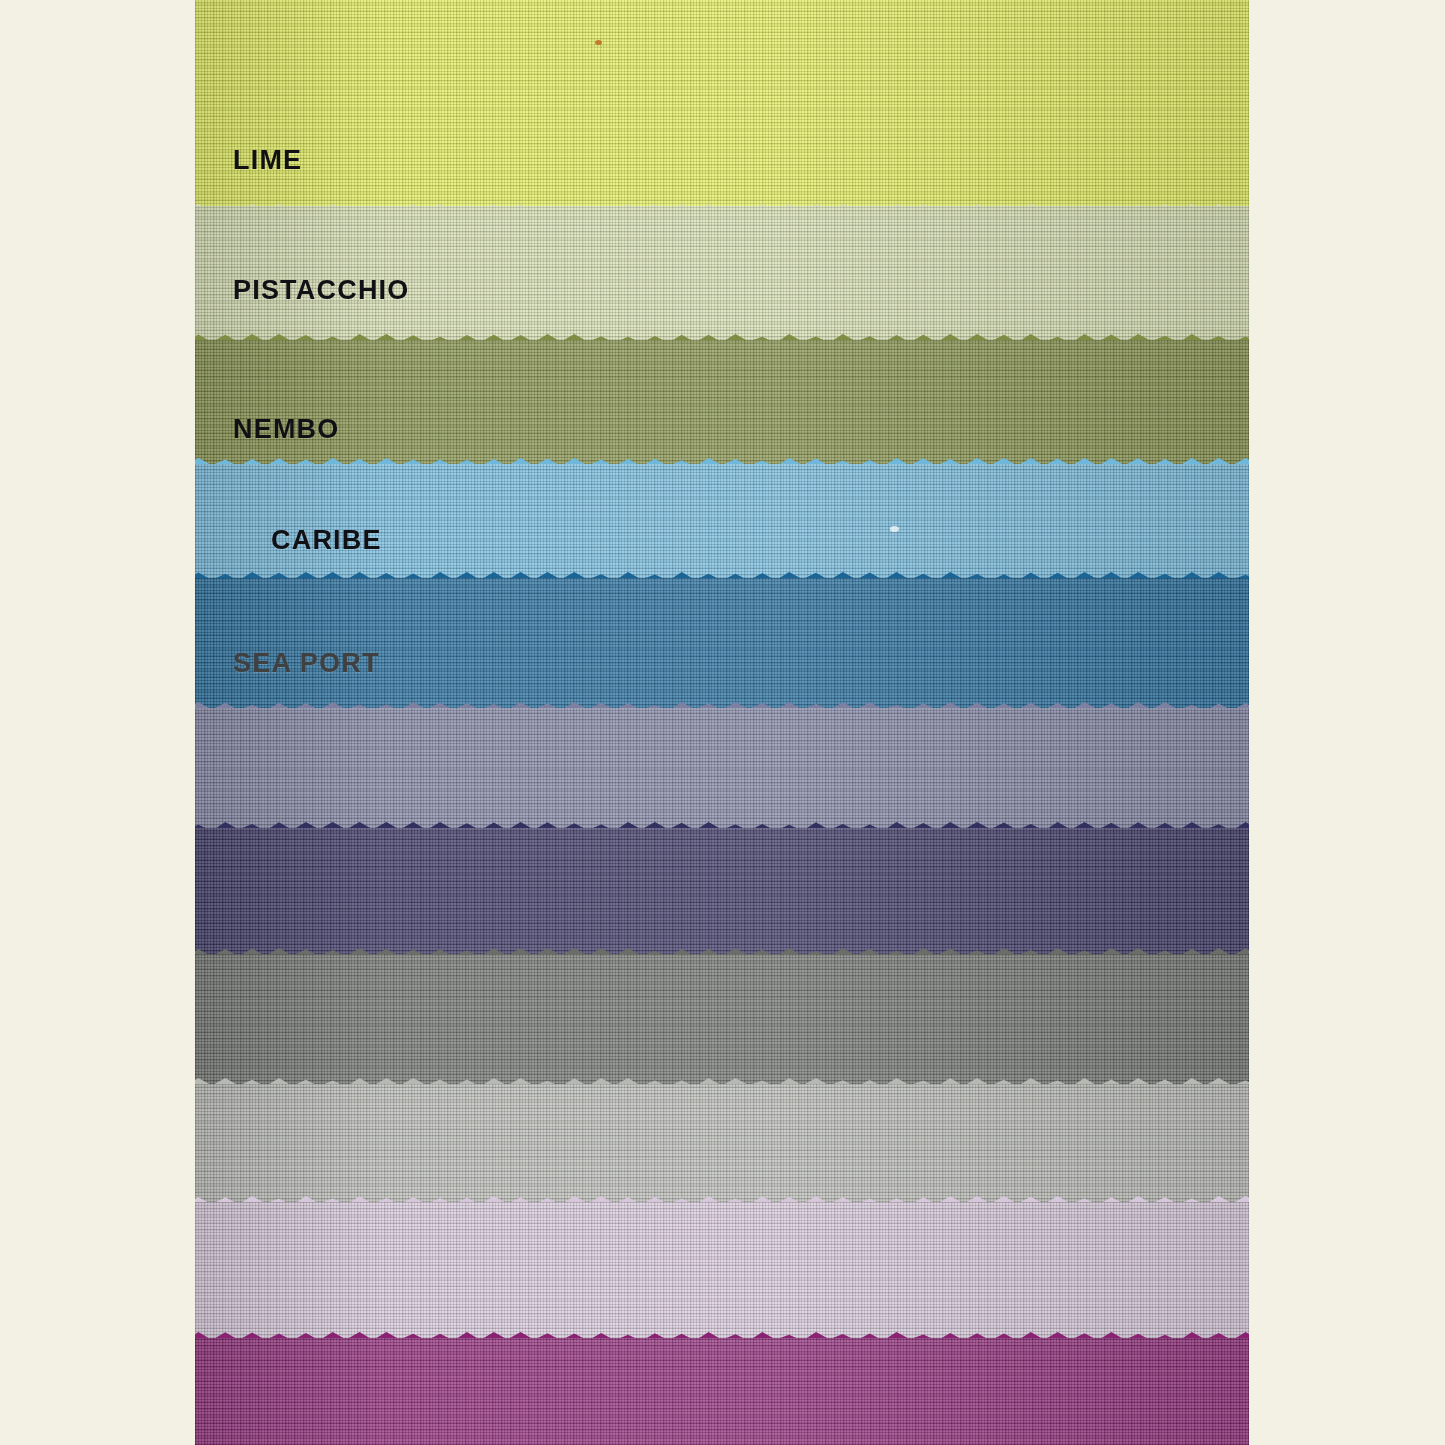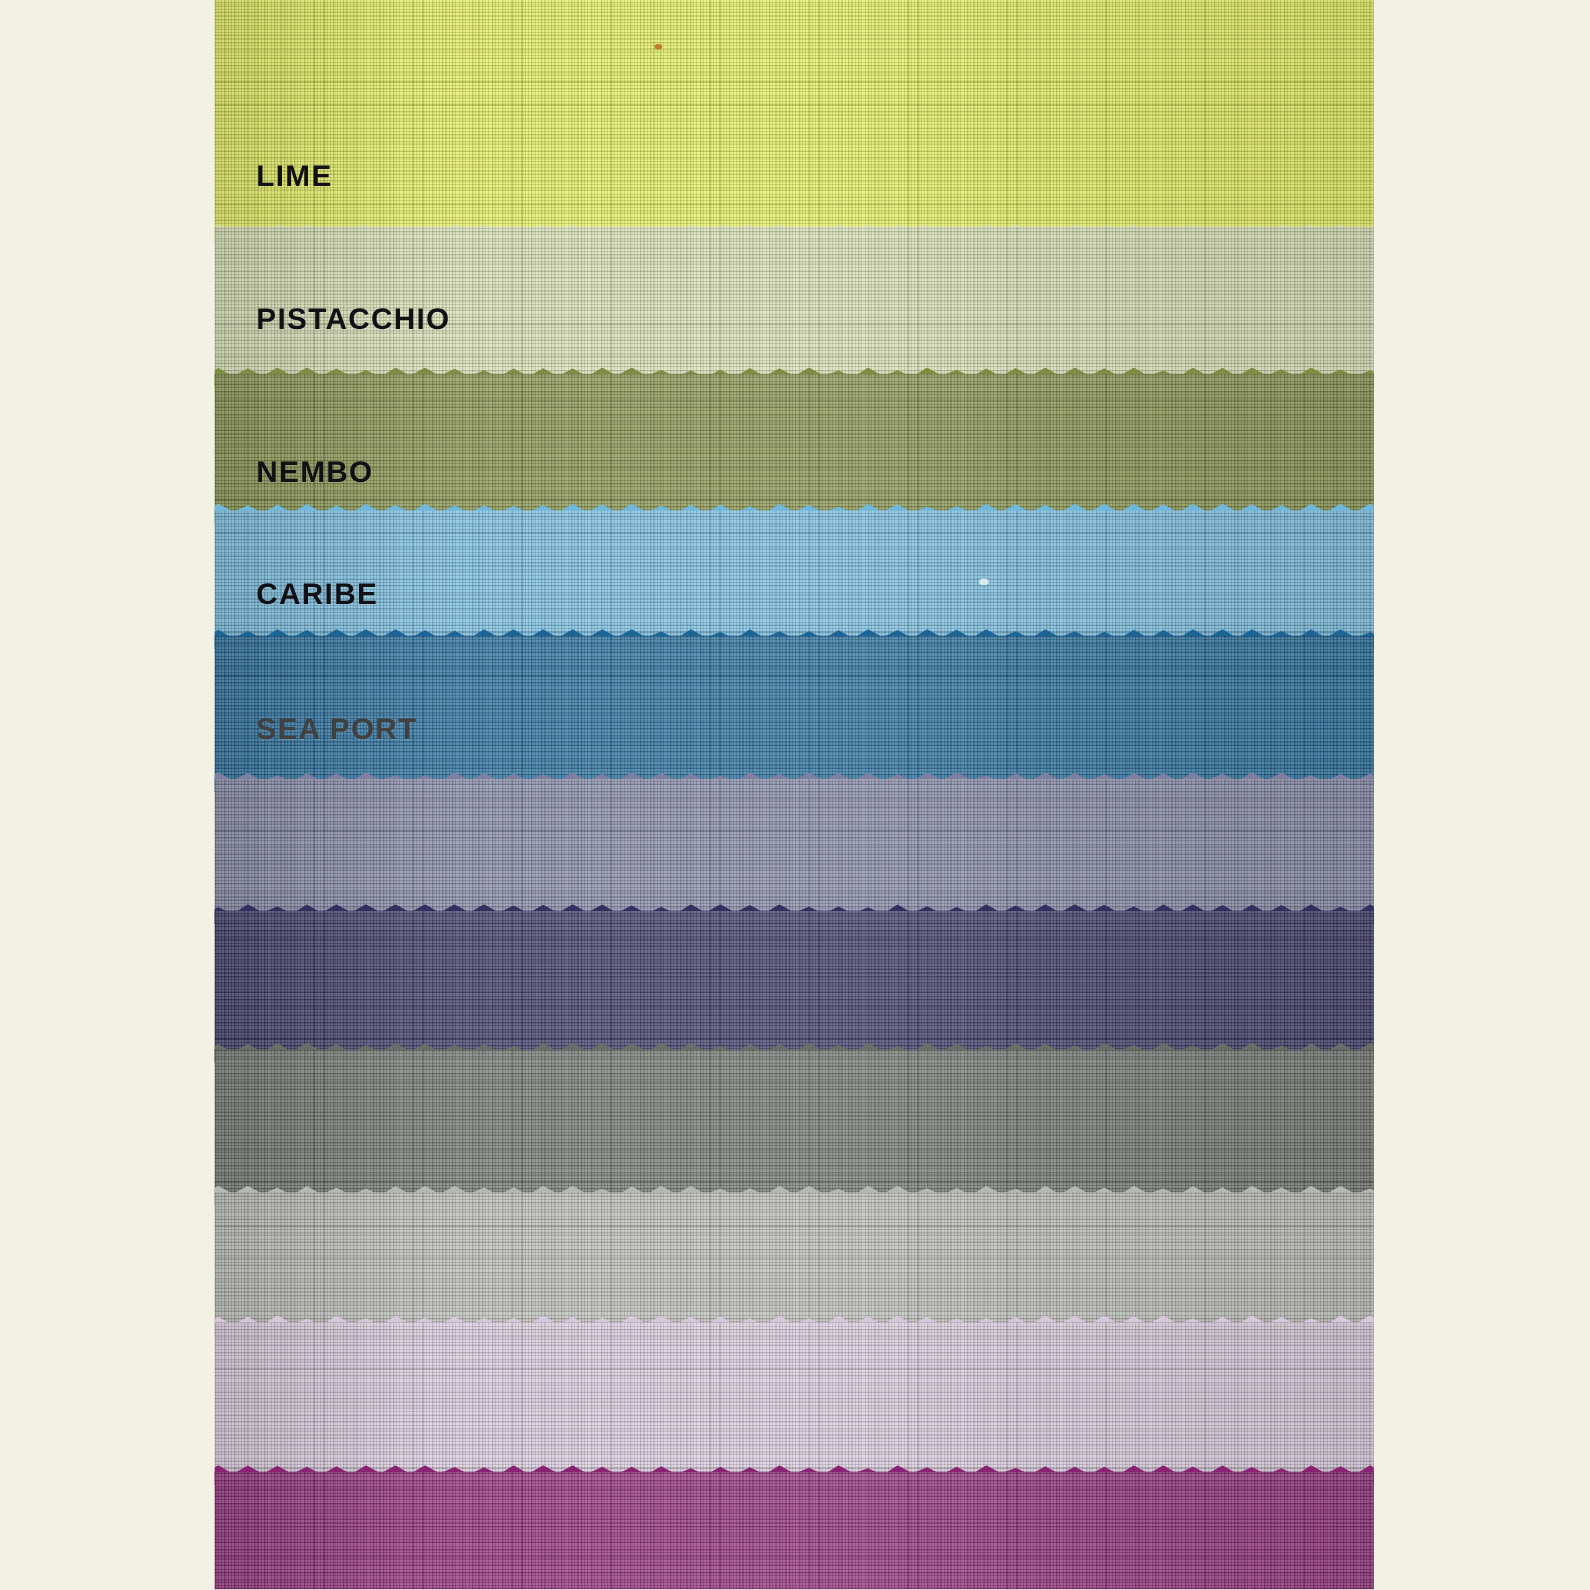--- a/index.html
+++ b/index.html
@@ -226,21 +226,21 @@
         <div class="weave2"></div>
         <div class="shade"></div>
       </div>
     </div>
 
   <div id="labels-layer">
 
   <div class="band-label" style="left: 233px; top: 145px; color: rgb(17, 16, 20);">LIME</div>
       <div class="band-label" style="left: 233px; top: 275px; color: rgb(17, 16, 20); text-align: right;">PISTACCHIO</div>
       <div class="band-label" style="left: 233px; top: 414px; color: rgb(17, 16, 20);">NEMBO</div>
-      <div class="band-label" style="left: 233px; top: 525px; color: rgb(17, 16, 20);">CARIBE</div>
+      <div class="band-label" style="left: 233px; top: 525px; color: rgb(17, 16, 20); padding-left: 38px;">CARIBE</div>
       <div class="band-label" style="left: 233px; top: 648px; color: #404040;">SEA PORT</div>
       <div class="band-label" style="left: 233px; top: 778px; color: rgb(17, 16, 20);">NEMBO</div>
       <div class="band-label light" style="left: 233px; top: 891px; color: rgb(255, 255, 255);">COBALTO</div>
       <div class="band-label" style="left: 233px; top: 1023px; color: rgb(17, 16, 20);">GRIGIO</div>
       <div class="band-label" style="left: 233px; top: 1141px; color: rgb(17, 16, 20);">PERLA</div>
       <div class="band-label" style="left: 233px; top: 1262px; color: rgb(17, 16, 20);">MAUVE</div>
       <div class="band-label" style="left: 233px; top: 1391px; color: rgb(17, 16, 20);">MOSTO</div>
     </div>
 
 </div>

